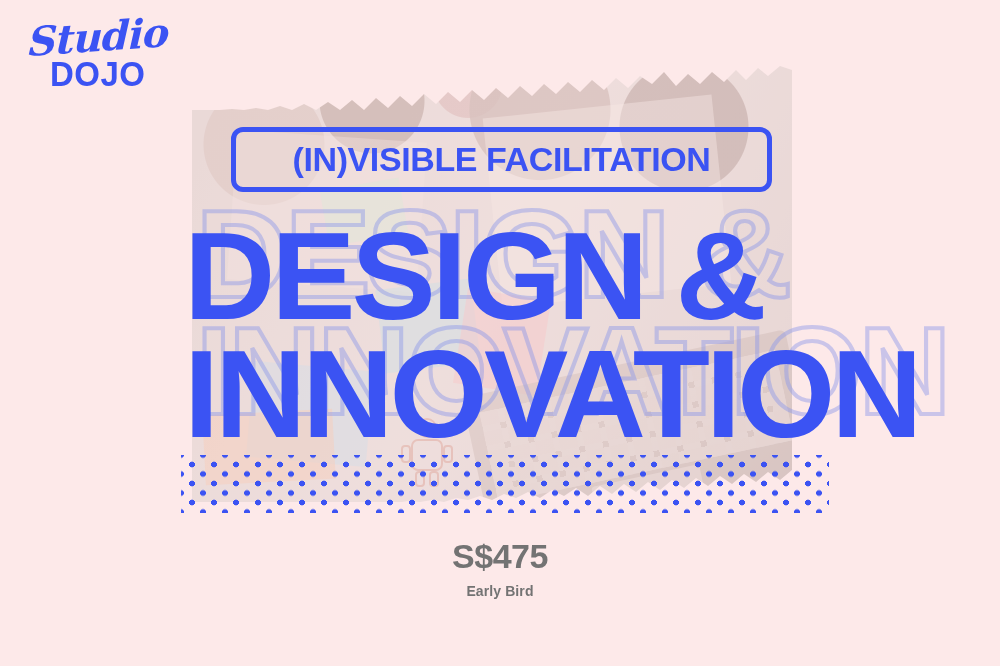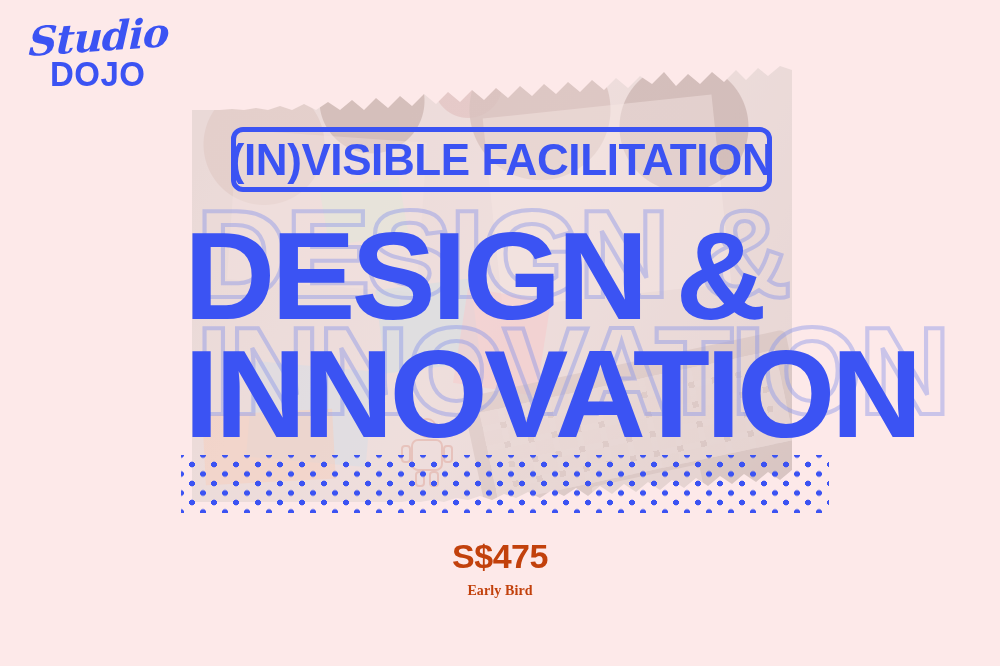--- a/index.html
+++ b/index.html
@@ -156,21 +156,21 @@
     position:absolute;
     left:231px; top:127px;
     width:541px; height:65px;
     border:5px solid #3B53F3;
     border-radius:12px;
     display:flex; align-items:center; justify-content:center;
   }
   #pill span {
     font-family:"Liberation Sans", sans-serif;
     font-weight:700;
-    font-size:44px;
+    font-size:34px;
     letter-spacing:-.4px;
     color:#3B53F3;
     white-space:nowrap;
   }
 
   
   #dots {
     position:absolute;
     left:181px; top:455px;
     width:648px; height:58px;
@@ -180,33 +180,33 @@
     background-size:22px 19px, 22px 19px;
     background-position:0 0, 11px 9.5px;
     pointer-events:none;
   }
 
   
   #pricing {
     position:absolute;
     left:0; right:0; top:536px;
     display:flex; justify-content:center; gap:60px;
-    color:#c2410c;
+    color:#737373;
     text-align:center;
   }
   .price-block { width:160px; }
   .price-amount {
     font-family:"Liberation Sans", sans-serif;
     font-weight:700;
     font-size:34px;
     letter-spacing:-.5px;
     line-height:1.2;
   }
   .price-label {
-    font-family:Liberation Serif, serif;
+    font-family:Liberation Sans, sans-serif;
     font-weight:700;
     font-size:14px;
     letter-spacing:.1px;
     margin-top:6px;
   }
 </style>
 </head>
 <body>
 
 <div id="poster">

